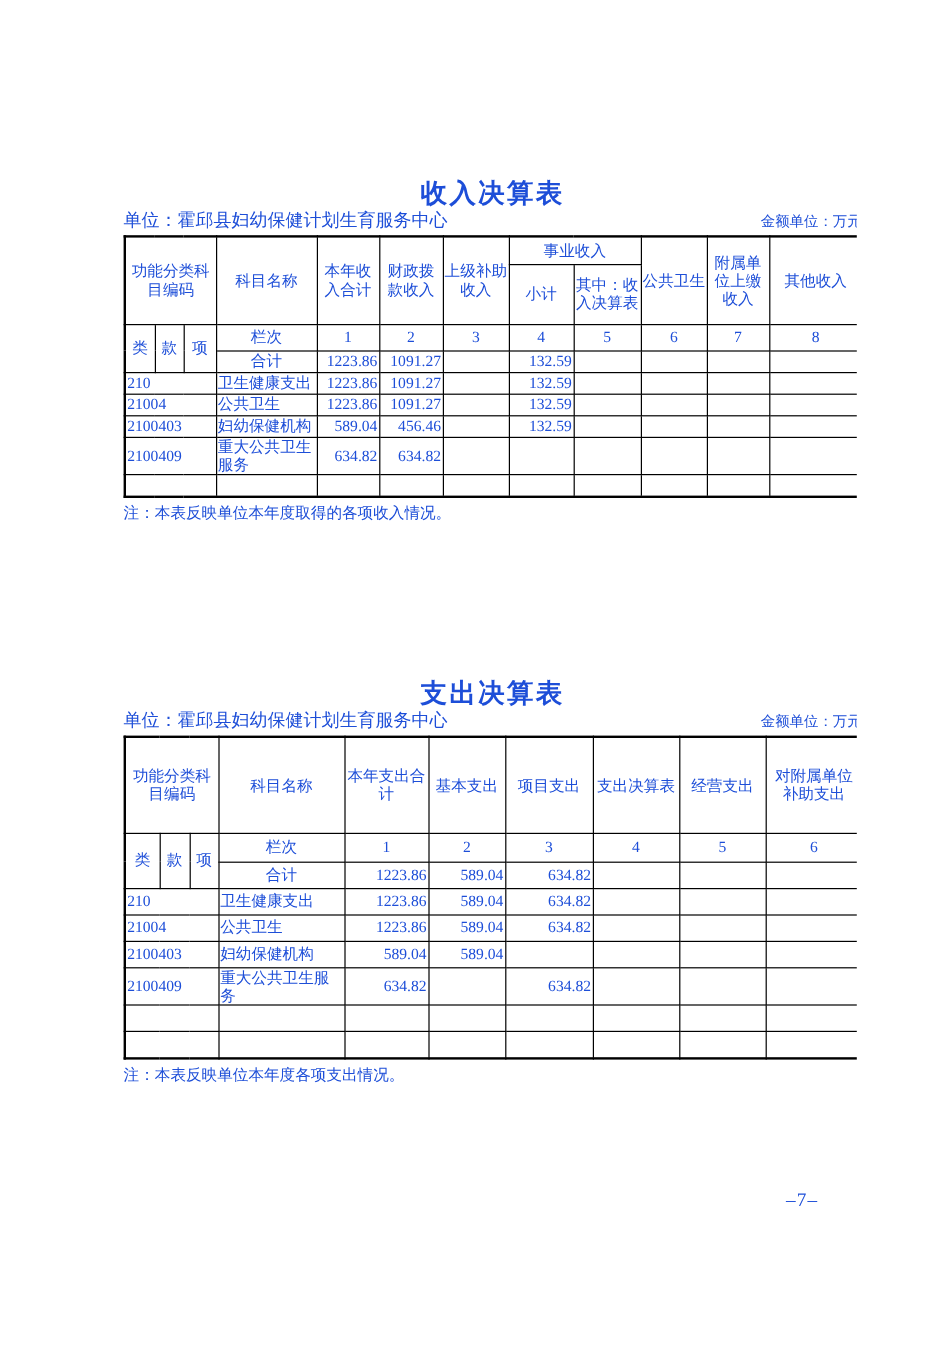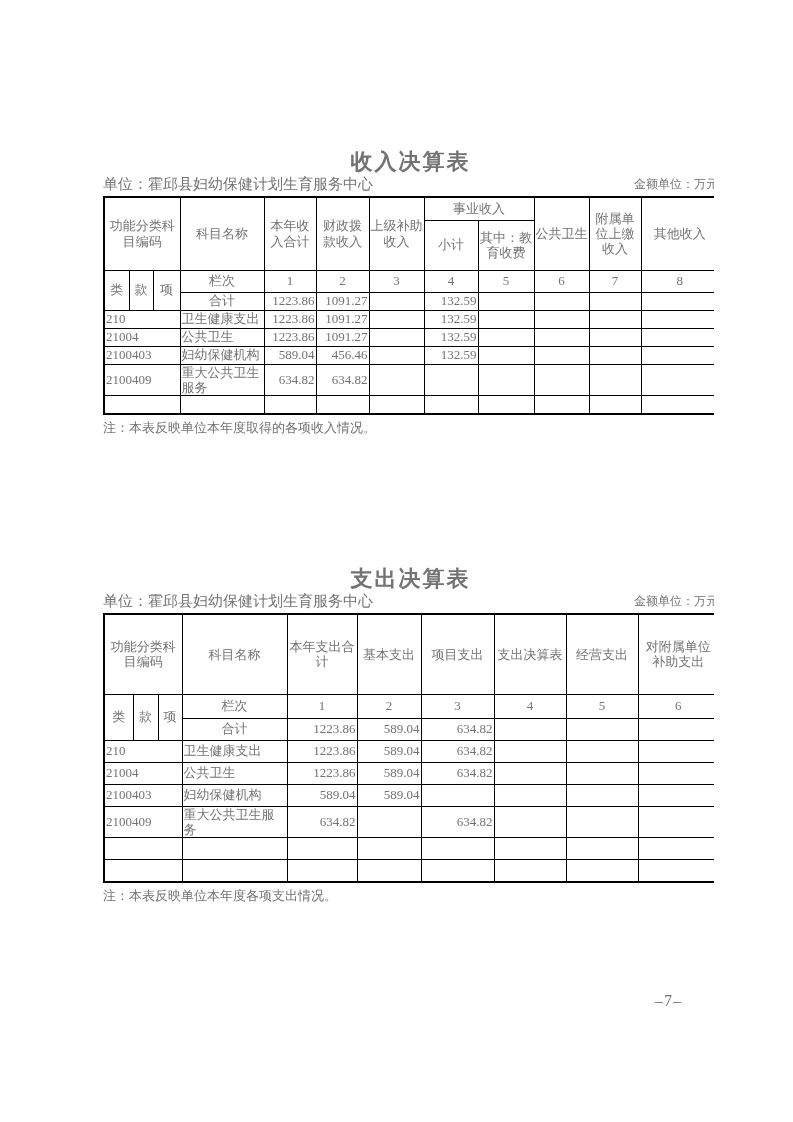--- a/index.html
+++ b/index.html
@@ -1,20 +1,20 @@
 <!DOCTYPE html>
 <html><head>
 <meta charset="utf-8">
 <style>
   html,body { margin:0; padding:0; background:#ffffff; }
   .sheet {
     position:relative;
     width:714px; height:1122px;
     background:#ffffff;
-    color:#737373;
+    color:#1d4ed8;
     font-family:"Liberation Serif","DejaVu Serif",serif;
     overflow:hidden;
   }
   .block { position:absolute; left:103px; width:615px; }
   #income-block  { top:149px; }
   #expense-block { top:566px; }
 
   .table-title {
     text-align:center;
     font-family:"DejaVu Sans","Liberation Sans",sans-serif;
@@ -108,21 +108,21 @@
           <th rowspan="2">本年收入合计</th>
           <th rowspan="2">财政拨款收入</th>
           <th rowspan="2">上级补助收入</th>
           <th colspan="2">事业收入</th>
           <th rowspan="2">公共卫生</th>
           <th rowspan="2">附属单位上缴收入</th>
           <th rowspan="2">其他收入</th>
         </tr>
         <tr class="hrow-sub">
           <th>小计</th>
-          <th>其中：教育收费</th>
+          <th>其中：收入决算表</th>
         </tr>
         <tr class="hrow-lanci">
           <th rowspan="2">类</th>
           <th rowspan="2">款</th>
           <th rowspan="2">项</th>
           <td class="center">栏次</td>
           <td class="center">1</td>
           <td class="center">2</td>
           <td class="center">3</td>
           <td class="center">4</td>

